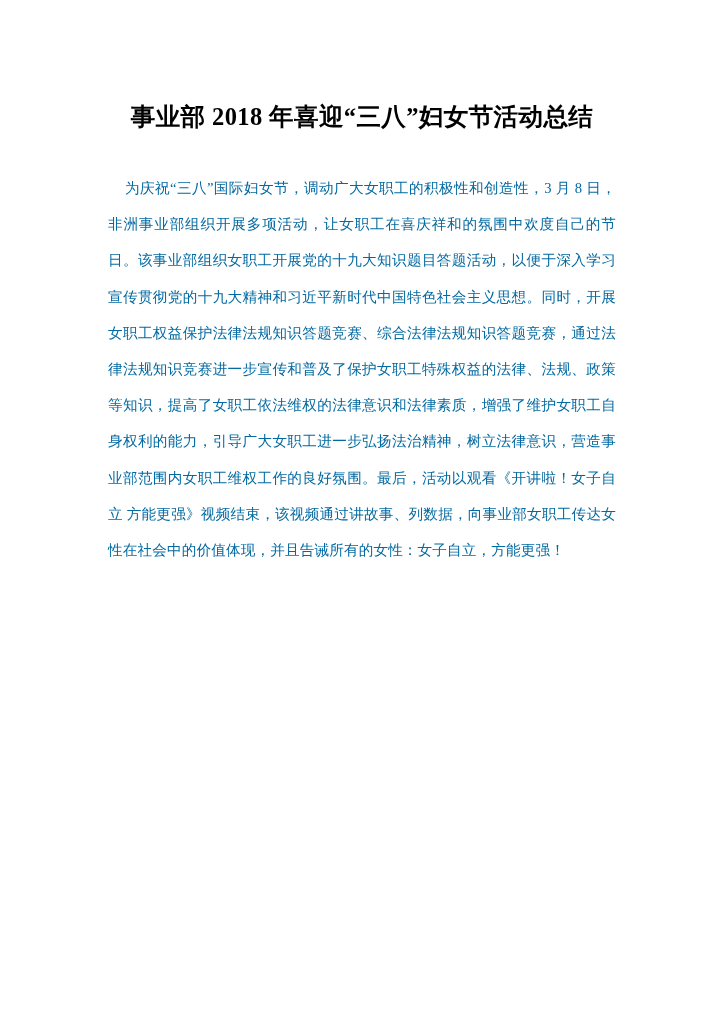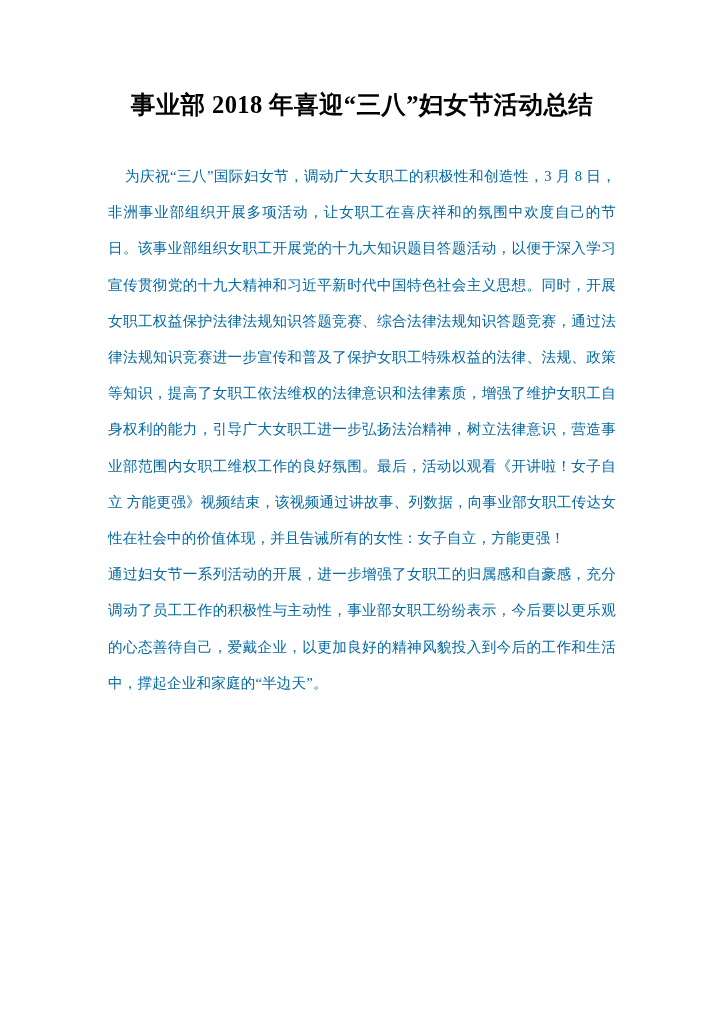--- a/index.html
+++ b/index.html
@@ -27,21 +27,21 @@
 
   .content {
     position: absolute;
     left: 108px;
     top: 0;
     width: 508px;
   }
 
   
   .doc-title {
-    margin: 0;
+    margin: 12px;
     padding-top: 84px;
     font-size: 24.5px;
     font-weight: bold;
     line-height: 41px;
     text-align: center;
     letter-spacing: 0.4px;
     color: #000000;
     font-family: "Liberation Serif", "DejaVu Serif", serif;
   }
 
@@ -77,19 +77,18 @@
 <div class="page">
 
   <div class="content">
 
     <h1 class="doc-title">
       <span>事业部 2018 年喜迎“三八”妇女节活动总</span><span>结</span>
     </h1>
 
     <div class="body-block">
       <p class="para indent">为庆祝“三八”国际妇女节，调动广大女职工的积极性和创造性，3 月 8 日，非洲事业部组织开展多项活动，让女职工在喜庆祥和的氛围中欢度自己的节日。该事业部组织女职工开展党的十九大知识题目答题活动，以便于深入学习宣传贯彻党的十九大精神和习近平新时代中国特色社会主义思想。同时，开展女职工权益保护法律法规知识答题竞赛、综合法律法规知识答题竞赛，通过法律法规知识竞赛进一步宣传和普及了保护女职工特殊权益的法律、法规、政策等知识，提高了女职工依法维权的法律意识和法律素质，增强了维护女职工自身权利的能力，引导广大女职工进一步弘扬法治精神，树立法律意识，营造事业部范围内女职工维权工作的良好氛围。最后，活动以观看《开讲啦！女子自立 方能更强》视频结束，该视频通过讲故事、列数据，向事业部女职工传达女性在社会中的价值体现，并且告诫所有的女性：女子自立，方能更强！</p>
-      <p class="para">通过妇女节一系列活动的开展，进一步增强了女职工的归属感和自豪感，充分调动了员工工作的积极性与主动性，事业部女职工纷纷表示，今后要以更乐观的心态善待自己，爱戴企业，以更加良好的精神风貌投入到今后的工作和生活中，撑起企业和家庭的“半边天”。</p>
     </div>
 
     <div class="spacer-bottom"></div>
   </div>
 
 </div>
 
 </body></html>

